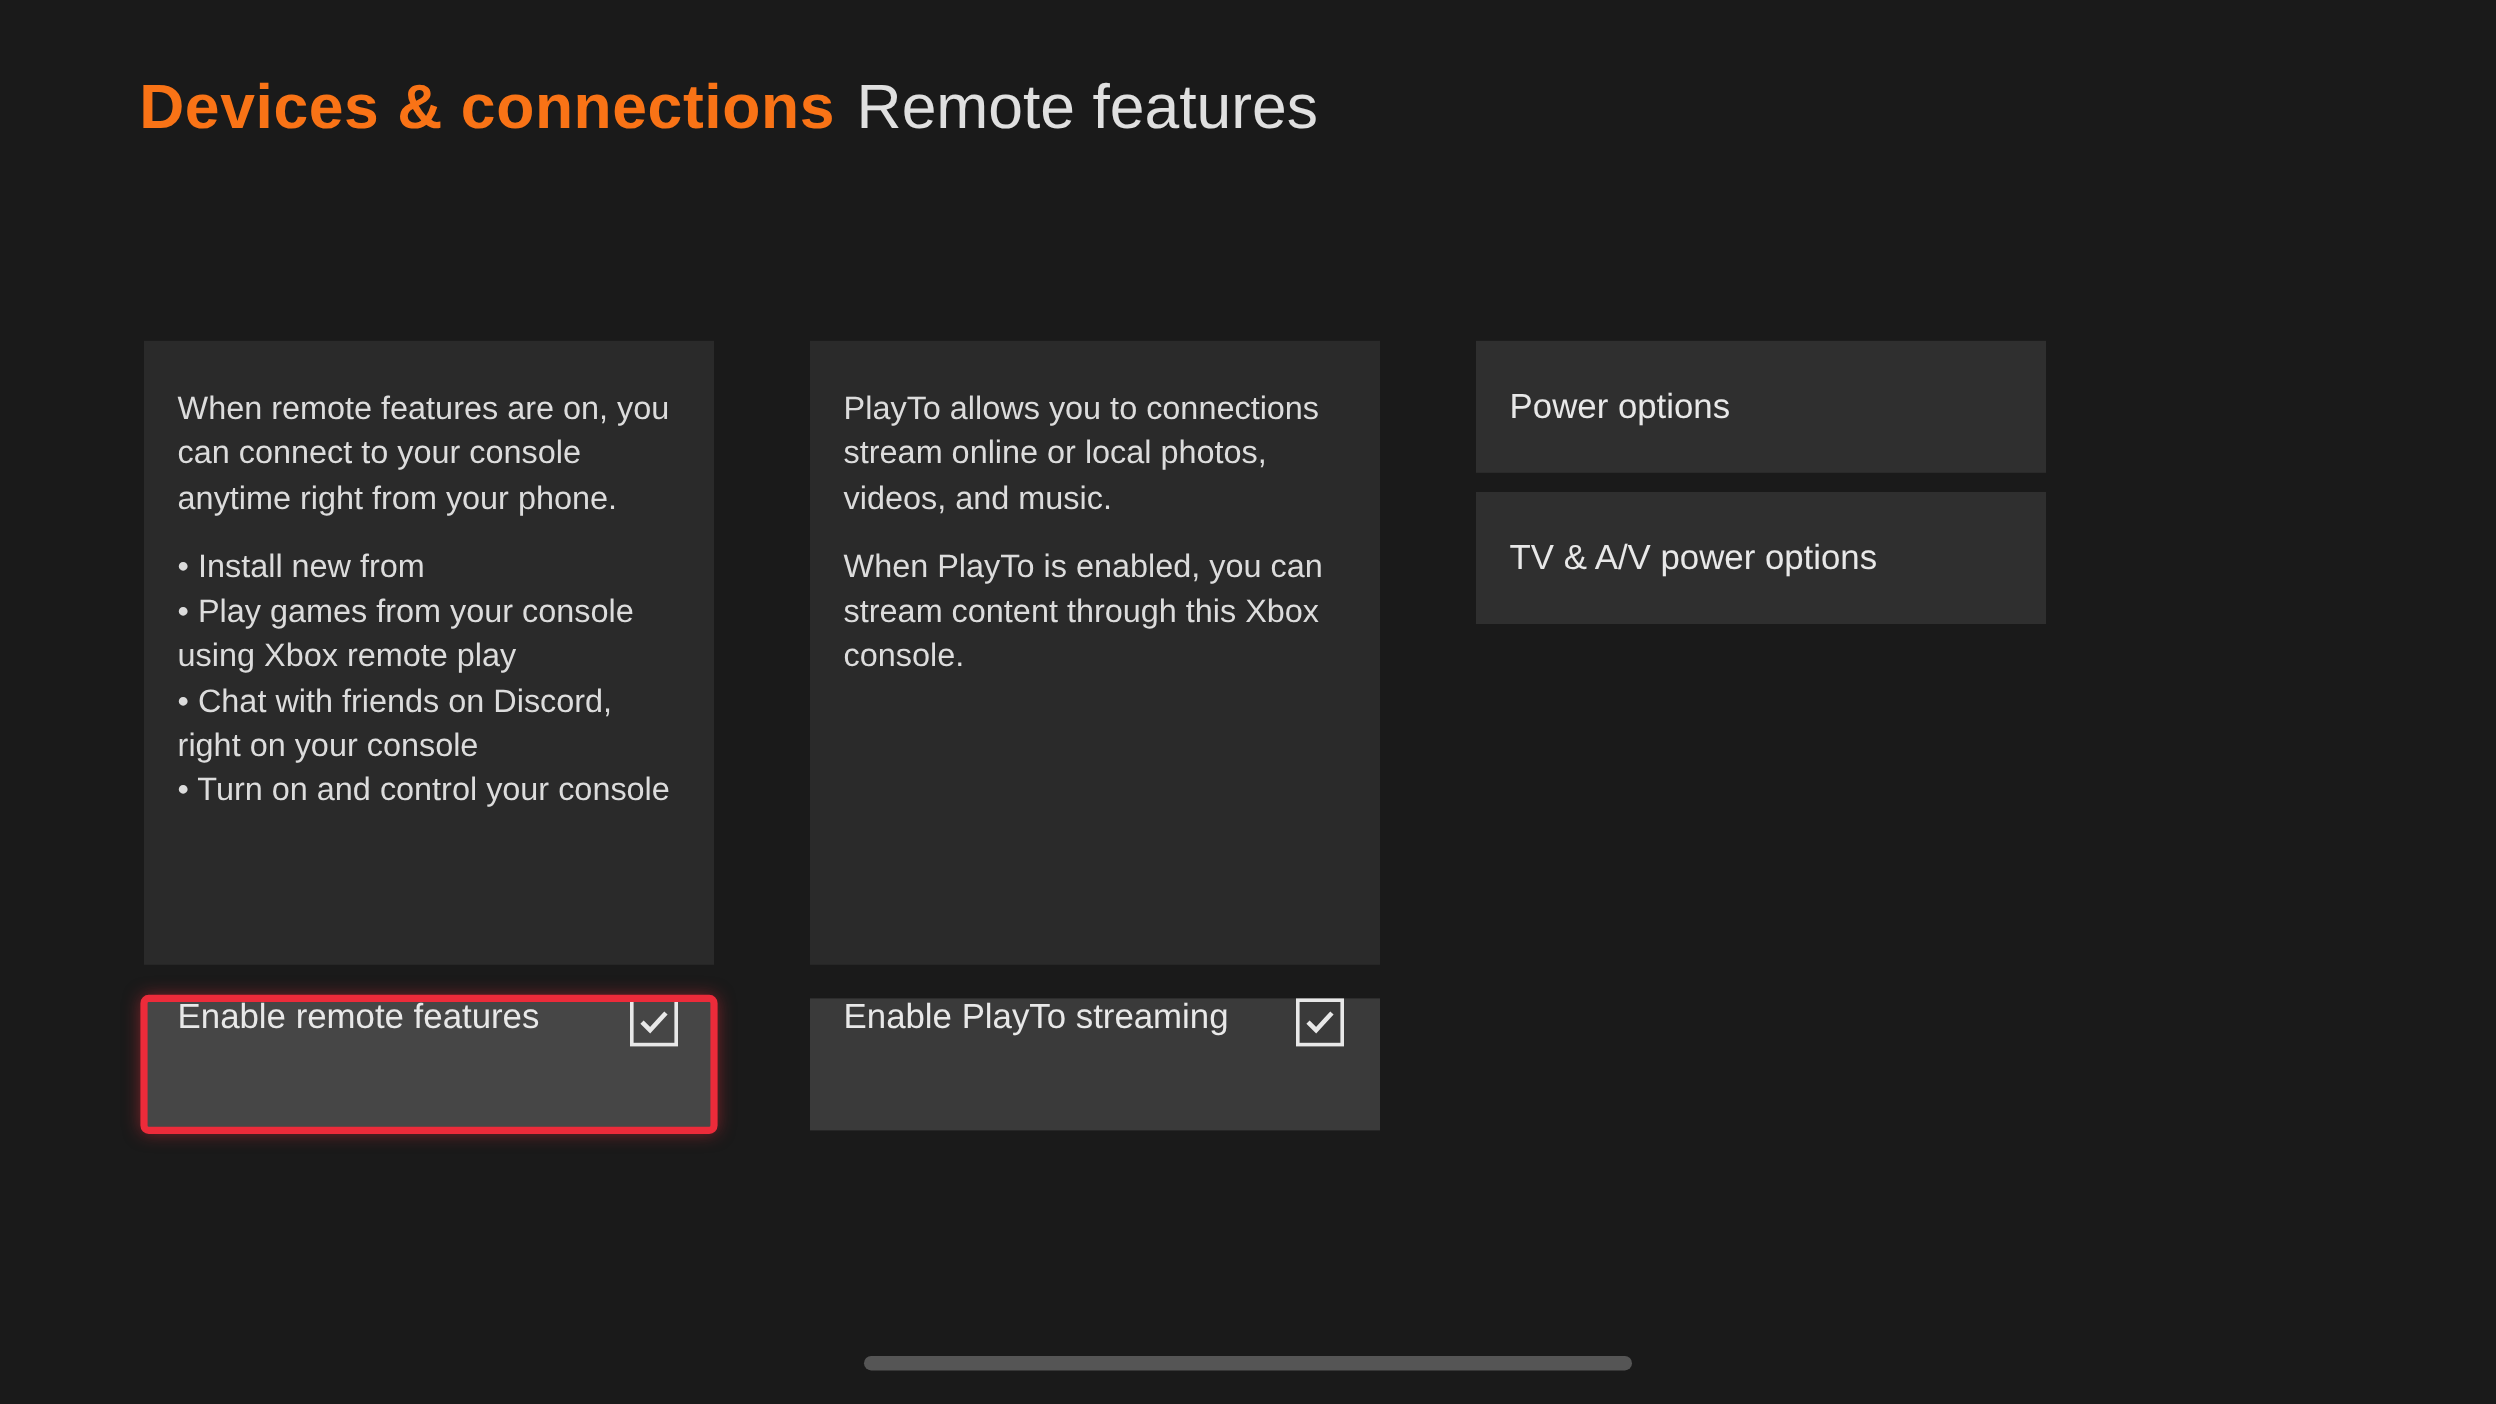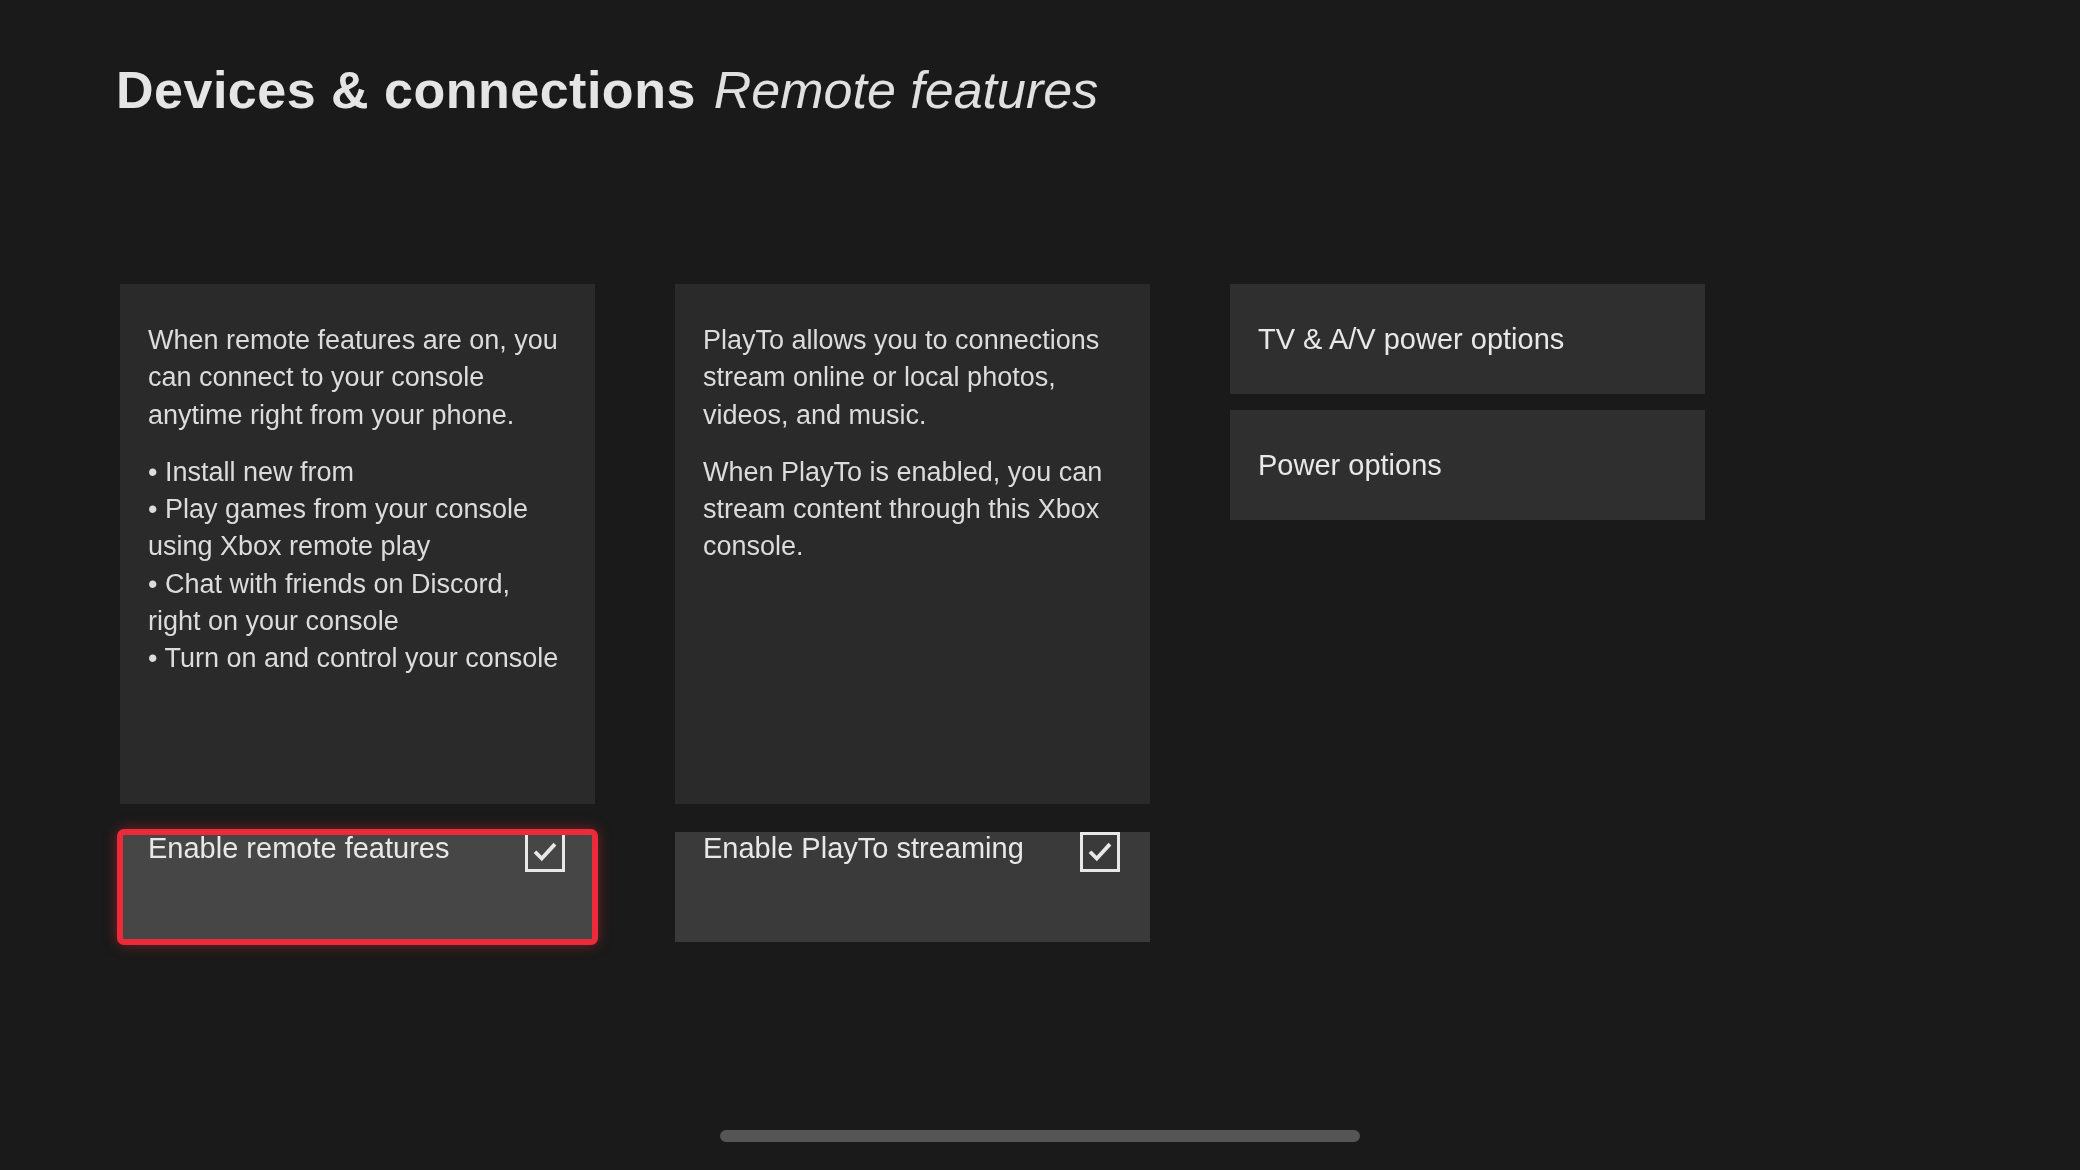--- a/index.html
+++ b/index.html
@@ -17,28 +17,27 @@
       position: absolute;
       top: 60px;
       left: 116px;
       display: flex;
       align-items: baseline;
       gap: 18px;
     }
     .header-bold {
       font-size: 52px;
       font-weight: 700;
-      color: #e5e5e5;
+      color: #f97316;
       letter-spacing: 0.5px;
     }
     .header-light {
       font-size: 52px;
       font-weight: 300;
       color: #e0e0e0;
-      font-style: italic;
     }
     .columns {
       position: absolute;
       top: 284px;
       left: 120px;
       display: flex;
       gap: 80px;
     }
     .col {
       width: 475px;
@@ -151,22 +150,22 @@
       <span class="checkbox">
         <svg viewBox="0 0 24 24" fill="none" stroke="#e8e8e8" stroke-width="3.5" stroke-linecap="square" stroke-linejoin="miter">
           <polyline points="4 13 9 18 20 6"></polyline>
         </svg>
       </span>
     </div>
   </div>
 
   <div class="right-col" id="options-col">
       <div class="option-btn">
-        <span>TV &amp; A/V power options</span>
+        <span>Power options</span>
       </div>
       <div class="option-btn">
-        <span>Power options</span>
+        <span>TV &amp; A/V power options</span>
       </div>
     </div>
 
 </div>
 
 <div class="bottom-bar"></div>
 
 </body></html>

